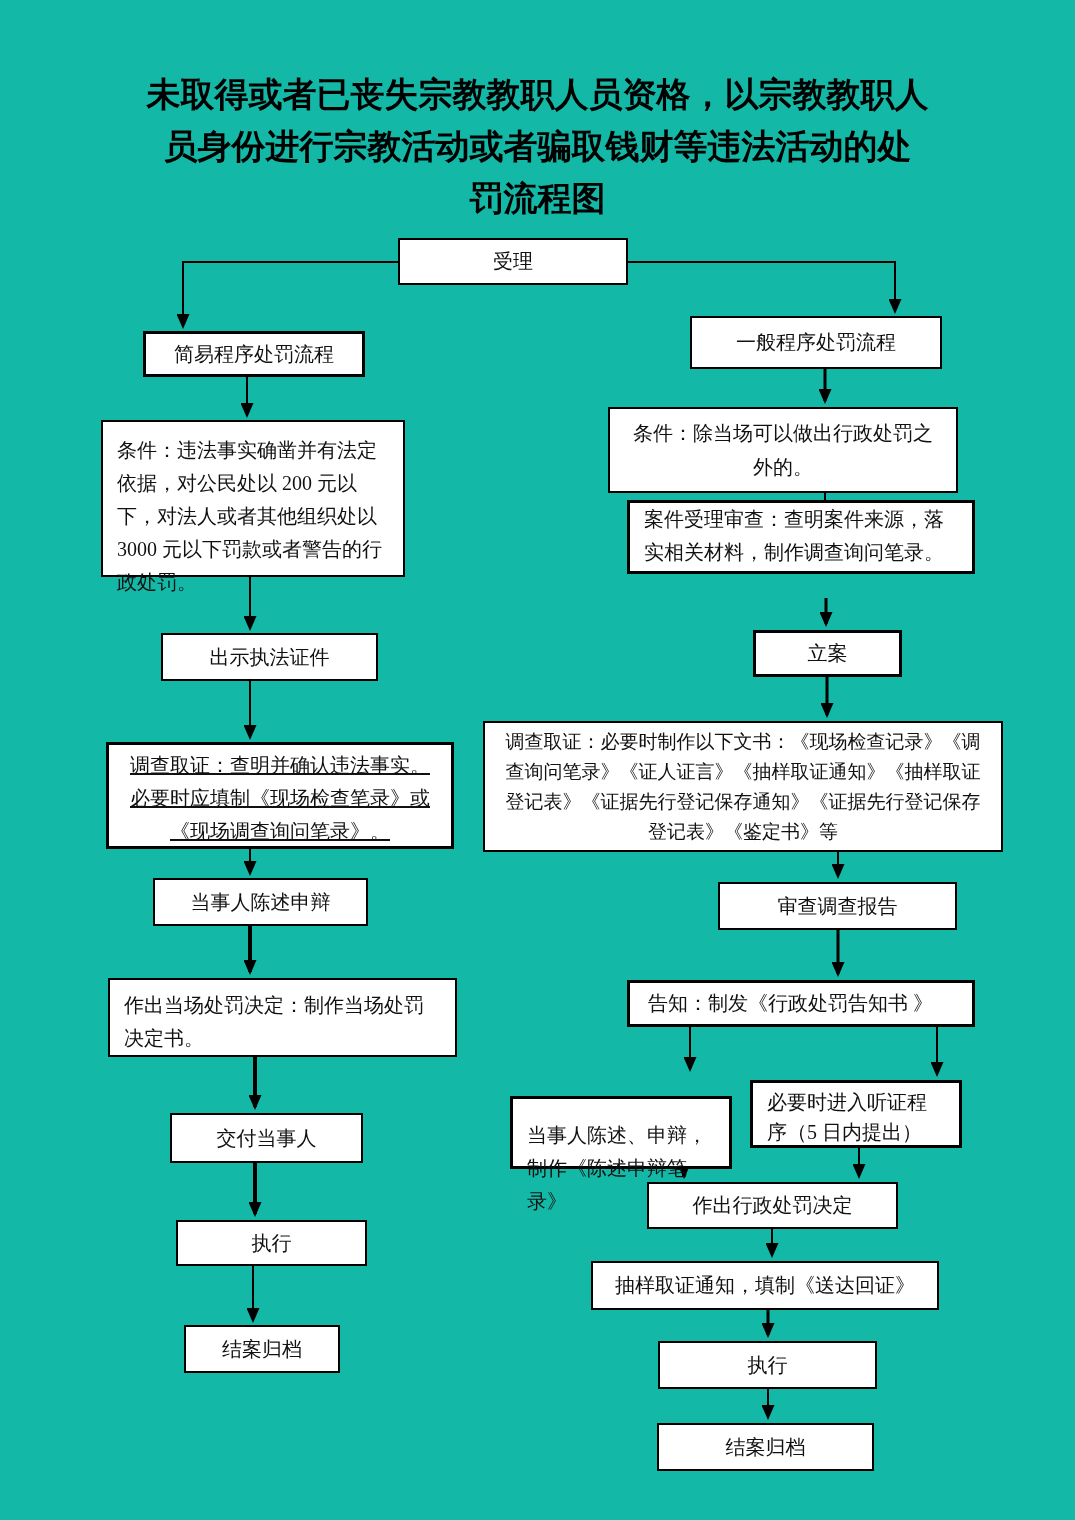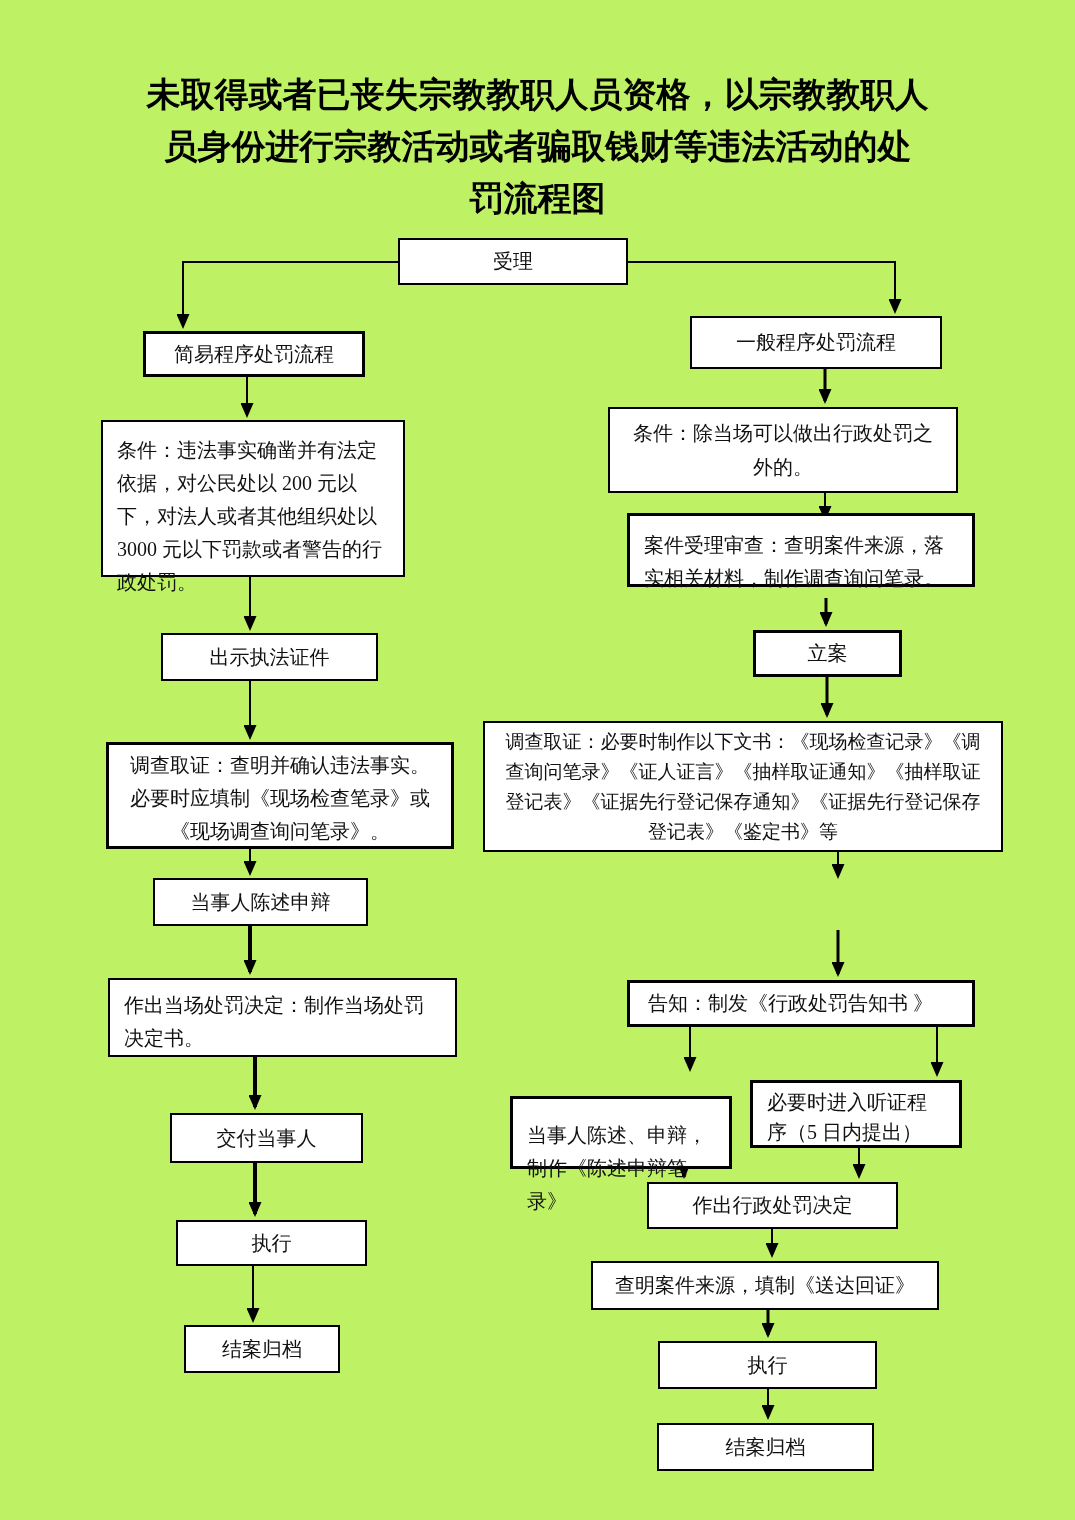--- a/index.html
+++ b/index.html
@@ -4,21 +4,21 @@
 <style>
   html, body {
     margin: 0;
     padding: 0;
     background: #ffffff;
   }
   #canvas {
     position: relative;
     width: 1075px;
     height: 1520px;
-    background: #bef264;
+    background: #14b8a6;
     font-family: "Liberation Serif", serif;
     color: #111111;
     overflow: hidden;
   }
   #page-title {
     position: absolute;
     left: 0;
     top: 68px;
     width: 1075px;
     text-align: center;
@@ -115,50 +115,51 @@
   </svg>
 
   <div class="node c" style="left:398px; top:238px; width:230px; height:47px;">受理</div>
 
   <div class="node c bold3" style="left:143px; top:331px; width:222px; height:46px;">简易程序处罚流程</div>
 
   <div class="node l" style="left:101px; top:420px; width:304px; height:157px; padding-top:12px;">条件：违法事实确凿并有法定依据，对公民处以 200 元以下，对法人或者其他组织处以 3000 元以下罚款或者警告的行政处罚。</div>
 
   <div class="node c" style="left:161px; top:633px; width:217px; height:48px;">出示执法证件</div>
 
-  <div class="node cw bold3" style="left:106px; top:742px; width:348px; height:107px;">调查取证：查明并确认违法事实。必要时应填制《现场检查笔录》或《现场调查询问笔录》。</div>
+  <div class="node cw bold3" style="left:106px; top:742px; width:348px; height:107px;text-decoration:underline;">调查取证：查明并确认违法事实。必要时应填制《现场检查笔录》或《现场调查询问笔录》。</div>
 
   <div class="node c" style="left:153px; top:878px; width:215px; height:48px;">当事人陈述申辩</div>
 
   <div class="node l" style="left:108px; top:978px; width:349px; height:79px;">作出当场处罚决定：制作当场处罚决定书。</div>
 
   <div class="node c" style="left:170px; top:1113px; width:193px; height:50px;">交付当事人</div>
 
   <div class="node c" style="left:176px; top:1220px; width:191px; height:46px;">执行</div>
 
   <div class="node c" style="left:184px; top:1325px; width:156px; height:48px;">结案归档</div>
 
   <div class="node c" style="left:690px; top:316px; width:252px; height:53px;">一般程序处罚流程</div>
 
   <div class="node cw" style="left:608px; top:407px; width:350px; height:86px; padding-top:7px; line-height:34px;">条件：除当场可以做出行政处罚之外的。</div>
 
-  <div class="node l bold3" style="left:627px; top:513px; width:348px; height:74px; padding-top:13px;">案件受理审查：查明案件来源，落实相关材料，制作调查询问笔录。</div>
+  <div class="node l bold3" style="left:627px; top:500px; width:348px; height:74px; padding-top:0;">案件受理审查：查明案件来源，落实相关材料，制作调查询问笔录。</div>
 
   <div class="node c bold3" style="left:753px; top:630px; width:149px; height:47px;">立案</div>
 
   <div class="node cw small-lh fs19" style="left:483px; top:721px; width:520px; height:131px;">调查取证：必要时制作以下文书：《现场检查记录》《调查询问笔录》《证人证言》《抽样取证通知》《抽样取证登记表》《证据先行登记保存通知》《证据先行登记保存登记表》《鉴定书》等</div>
 
+  <div class="node c" style="left:718px; top:882px; width:239px; height:48px;">审查调查报告</div>
 
   <div class="node one-l bold3" style="left:627px; top:980px; width:348px; height:47px;">告知：制发《行政处罚告知书 》</div>
 
   <div class="node l bold3" style="left:510px; top:1075px; width:222px; height:73px; padding-top:20px;margin-top:21px;">当事人陈述、申辩，制作《陈述申辩笔录》</div>
 
   <div class="node l bold3 small-lh" style="left:750px; top:1080px; width:212px; height:68px; padding-top:4px;">必要时进入听证程序（5 日内提出）</div>
 
   <div class="node c" style="left:647px; top:1182px; width:251px; height:47px;">作出行政处罚决定</div>
 
-  <div class="node c" style="left:591px; top:1261px; width:348px; height:49px;">查明案件来源，填制《送达回证》</div>
+  <div class="node c" style="left:591px; top:1261px; width:348px; height:49px;">抽样取证通知，填制《送达回证》</div>
 
   <div class="node c" style="left:658px; top:1341px; width:219px; height:48px;">执行</div>
 
   <div class="node c" style="left:657px; top:1423px; width:217px; height:48px;">结案归档</div>
 
 </div>
 
 </body></html>

